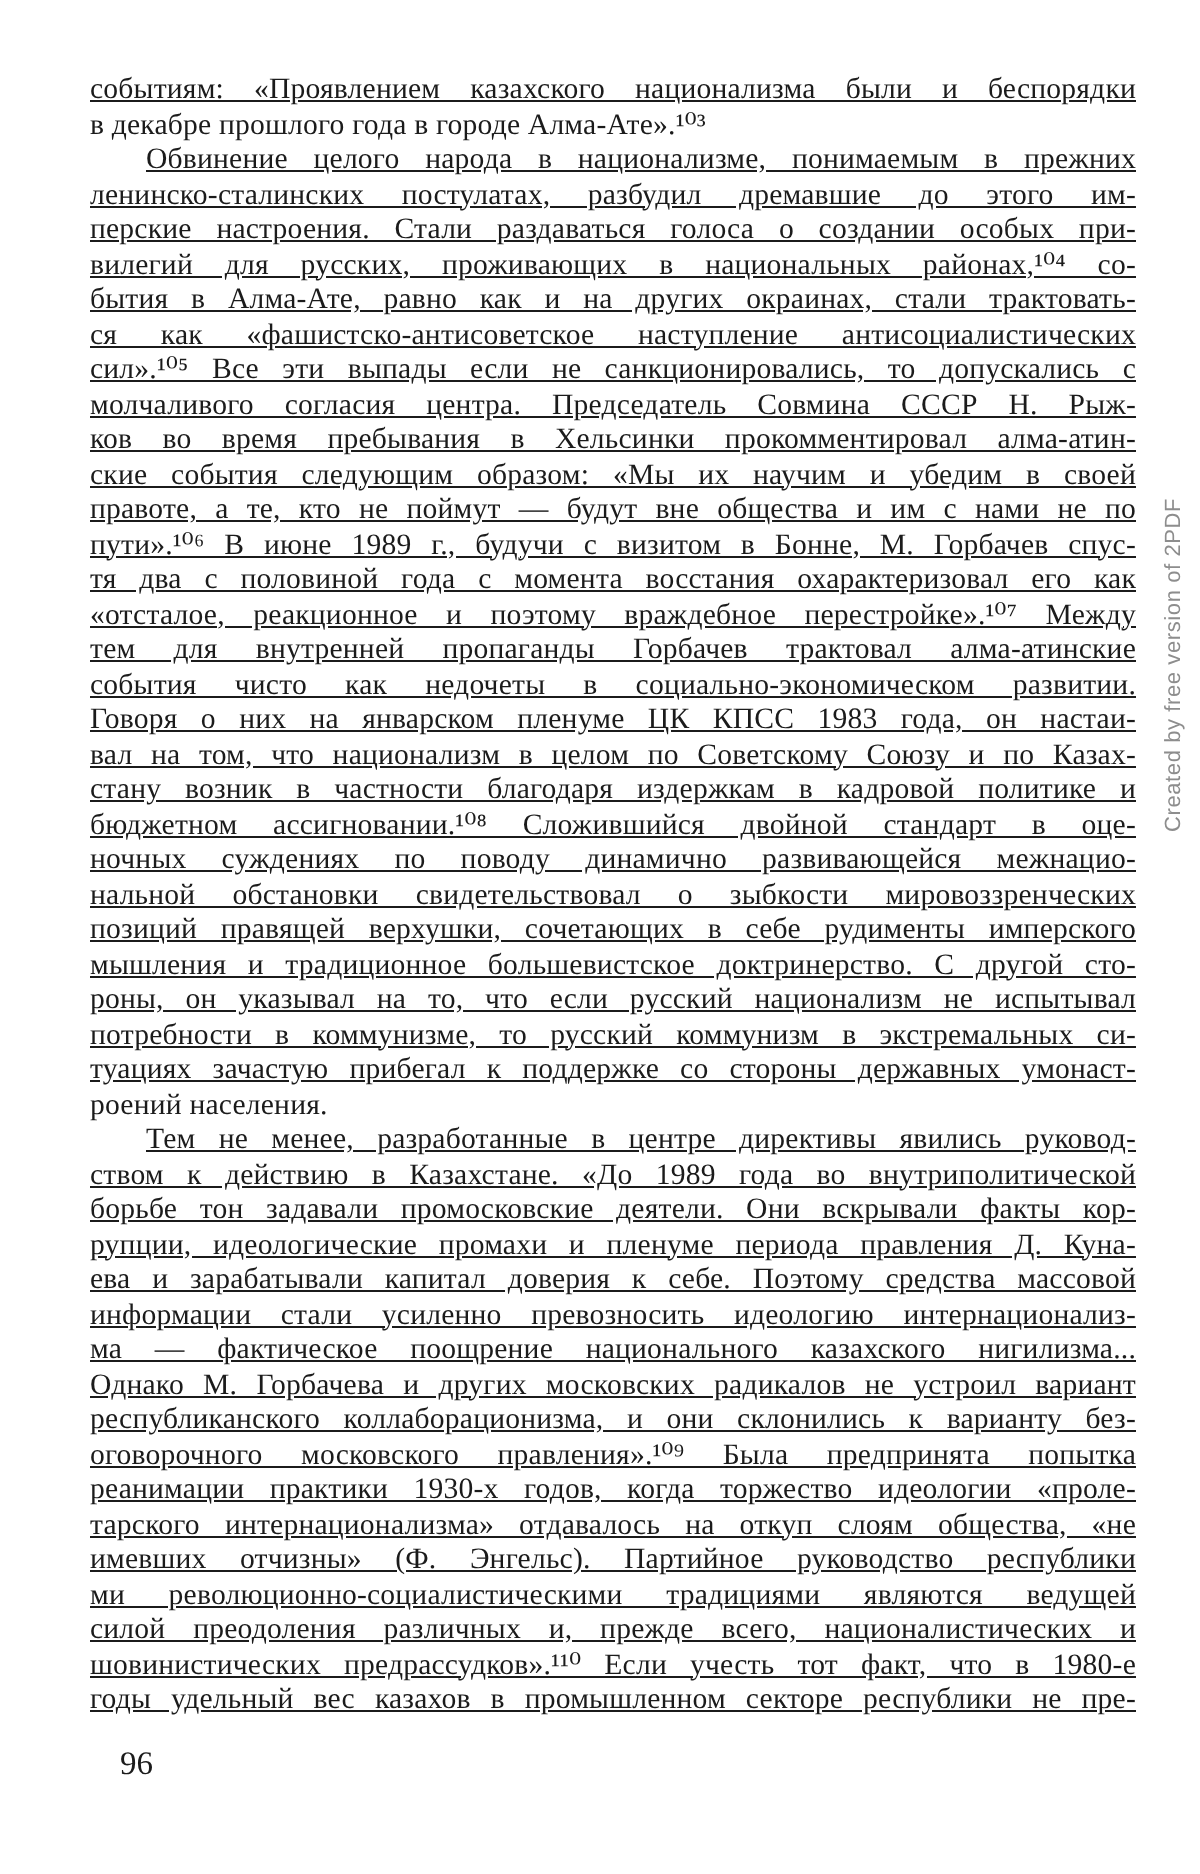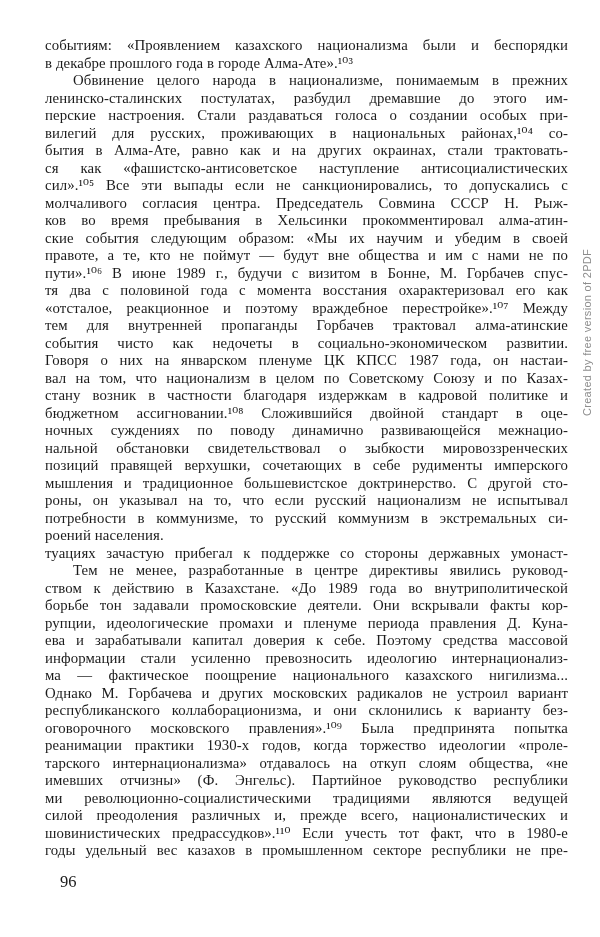--- a/index.html
+++ b/index.html
@@ -26,20 +26,21 @@
     font-size: 14.8px;
     line-height: 17.5px;
     height: 17.5px;
     overflow: hidden;
     text-align: left;
     letter-spacing: 0.1px;
   }
   .line.just {
     text-align: justify;
     text-align-last: justify;
+    text-decoration: underline;
   }
   .line.indent {
     text-indent: 28px;
   }
   .page-number {
     position: absolute;
     left: 45px;
     top: 872px;
     font-size: 16.5px;
     color: #1b1b1b;
@@ -75,32 +76,32 @@
       <div class="line just">сил».¹⁰⁵ Все эти выпады если не санкционировались, то допускались с</div>
       <div class="line just">молчаливого согласия центра. Председатель Совмина СССР Н. Рыж-</div>
       <div class="line just">ков во время пребывания в Хельсинки прокомментировал алма-атин-</div>
       <div class="line just">ские события следующим образом: «Мы их научим и убедим в своей</div>
       <div class="line just">правоте, а те, кто не поймут — будут вне общества и им с нами не по</div>
       <div class="line just">пути».¹⁰⁶ В июне 1989 г., будучи с визитом в Бонне, М. Горбачев спус-</div>
       <div class="line just">тя два с половиной года с момента восстания охарактеризовал его как</div>
       <div class="line just">«отсталое, реакционное и поэтому враждебное перестройке».¹⁰⁷ Между</div>
       <div class="line just">тем для внутренней пропаганды Горбачев трактовал алма-атинские</div>
       <div class="line just">события чисто как недочеты в социально-экономическом развитии.</div>
-      <div class="line just">Говоря о них на январском пленуме ЦК КПСС 1987 года, он настаи-</div>
+      <div class="line just">Говоря о них на январском пленуме ЦК КПСС 1983 года, он настаи-</div>
       <div class="line just">вал на том, что национализм в целом по Советскому Союзу и по Казах-</div>
       <div class="line just">стану возник в частности благодаря издержкам в кадровой политике и</div>
       <div class="line just">бюджетном ассигновании.¹⁰⁸ Сложившийся двойной стандарт в оце-</div>
       <div class="line just">ночных суждениях по поводу динамично развивающейся межнацио-</div>
       <div class="line just">нальной обстановки свидетельствовал о зыбкости мировоззренческих</div>
       <div class="line just">позиций правящей верхушки, сочетающих в себе рудименты имперского</div>
       <div class="line just">мышления и традиционное большевистское доктринерство. С другой сто-</div>
       <div class="line just">роны, он указывал на то, что если русский национализм не испытывал</div>
       <div class="line just">потребности в коммунизме, то русский коммунизм в экстремальных си-</div>
+      <div class="line just">туациях зачастую прибегал к поддержке со стороны державных умонаст-</div>
       <div class="line">роений населения.</div>
-      <div class="line just">туациях зачастую прибегал к поддержке со стороны державных умонаст-</div>
       <div class="line indent just">Тем не менее, разработанные в центре директивы явились руковод-</div>
       <div class="line just">ством к действию в Казахстане. «До 1989 года во внутриполитической</div>
       <div class="line just">борьбе тон задавали промосковские деятели. Они вскрывали факты кор-</div>
       <div class="line just">рупции, идеологические промахи и пленуме периода правления Д. Куна-</div>
       <div class="line just">ева и зарабатывали капитал доверия к себе. Поэтому средства массовой</div>
       <div class="line just">информации стали усиленно превозносить идеологию интернационализ-</div>
       <div class="line just">ма — фактическое поощрение национального казахского нигилизма...</div>
       <div class="line just">Однако М. Горбачева и других московских радикалов не устроил вариант</div>
       <div class="line just">республиканского коллаборационизма, и они склонились к варианту без-</div>
       <div class="line just">оговорочного московского правления».¹⁰⁹ Была предпринята попытка</div>

